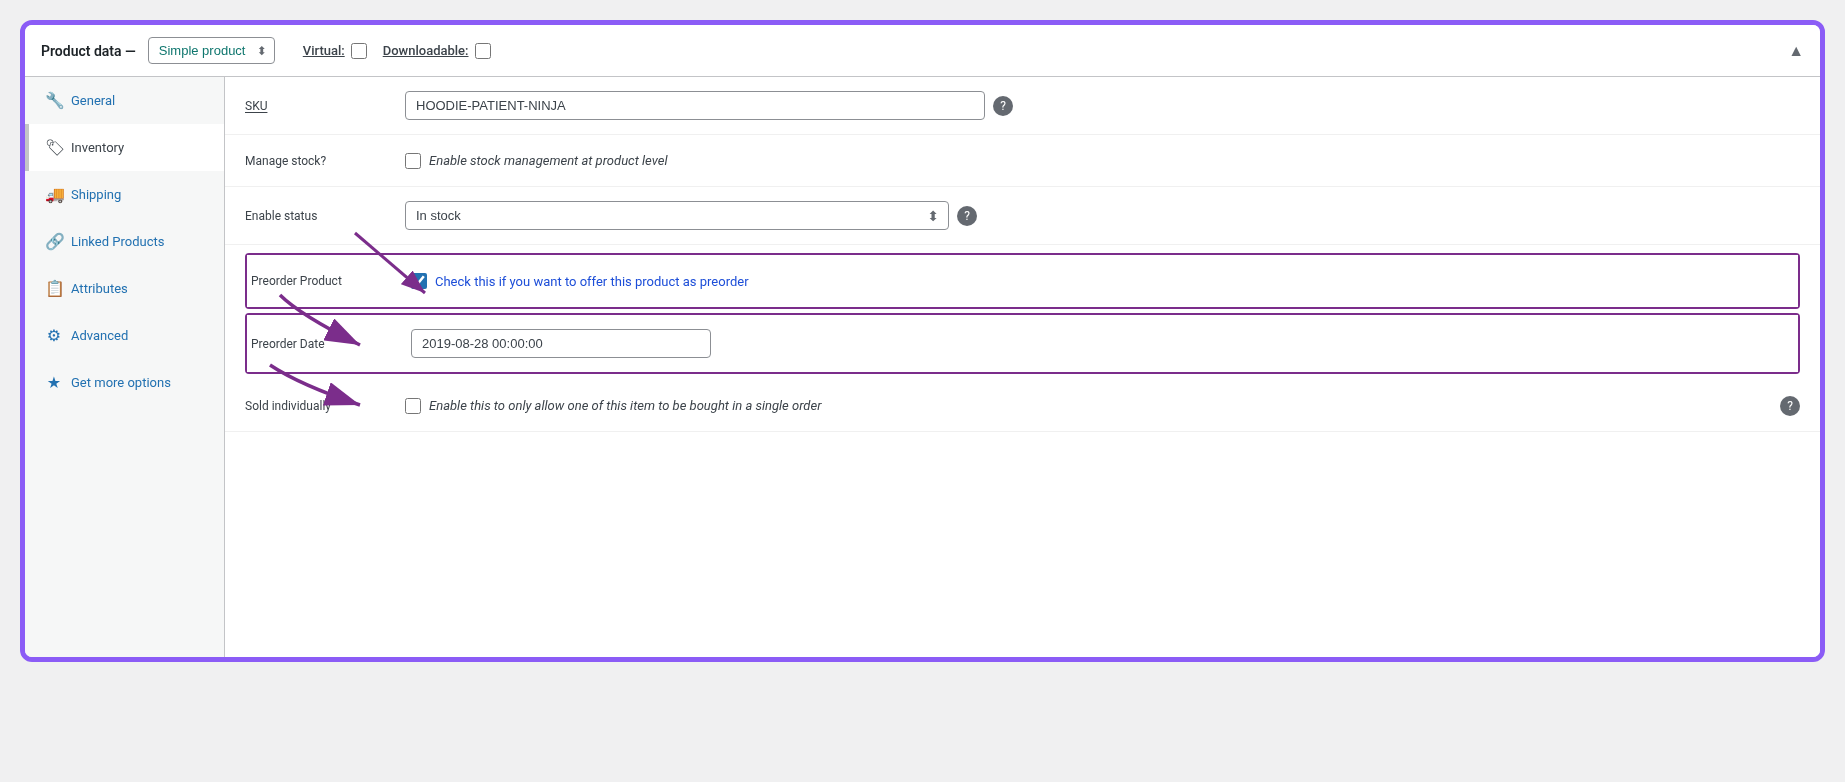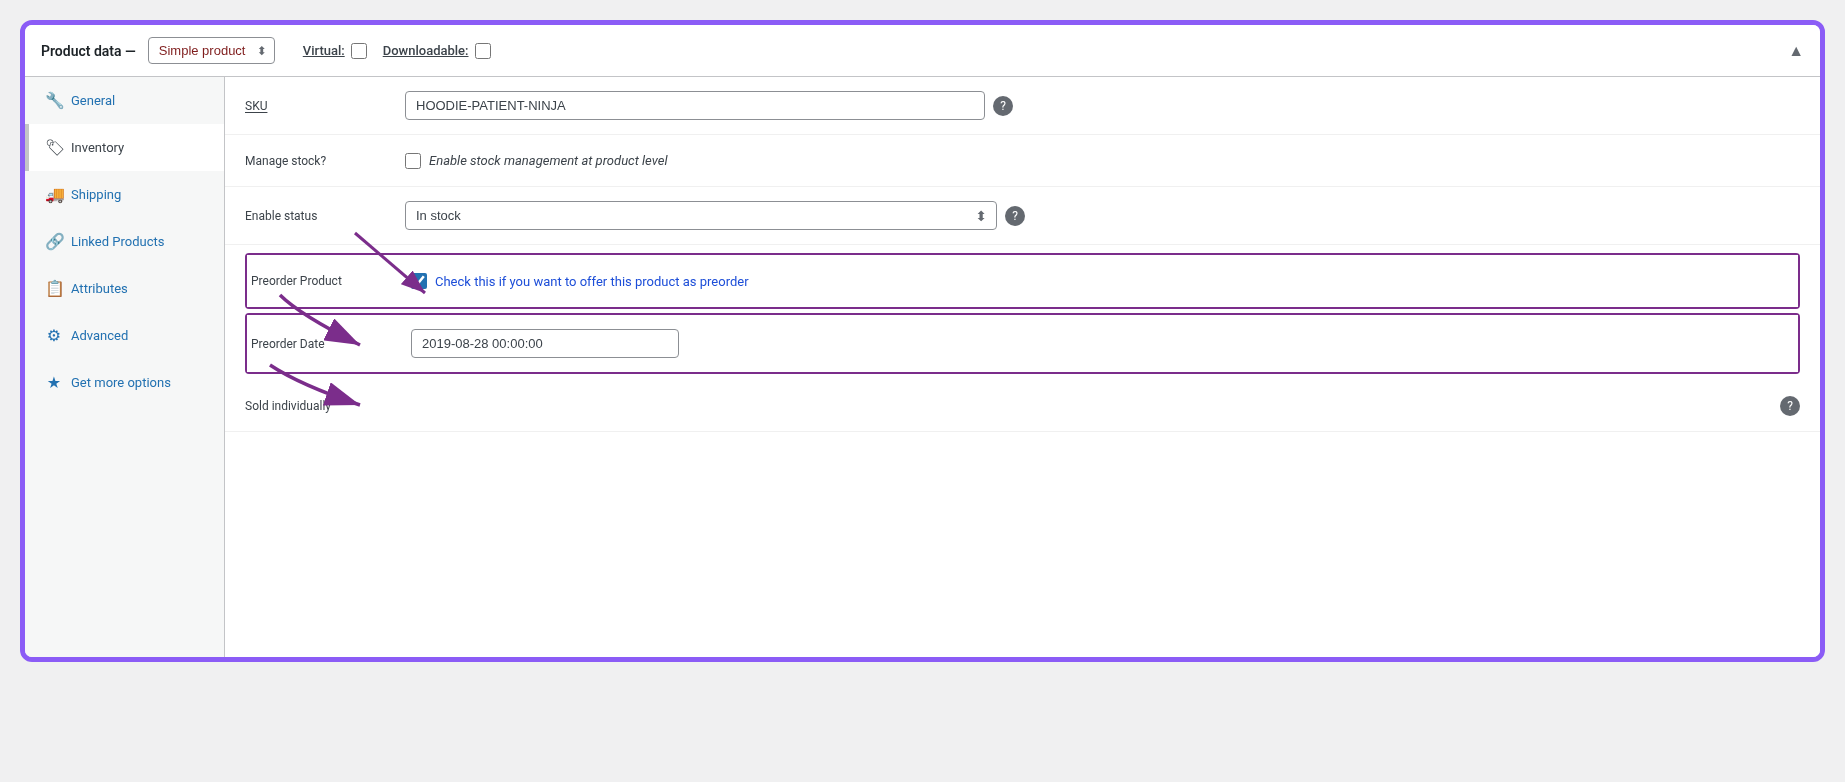--- a/index.html
+++ b/index.html
@@ -40,21 +40,21 @@
       display: inline-flex;
       align-items: center;
     }
 
     .select-wrapper select {
       border: 1px solid #8c8f94;
       border-radius: 4px;
       padding: 5px 28px 5px 10px;
       background: #fff;
       font-size: 13px;
-      color: #7f1d1d;
+      color: #0f766e;
       cursor: pointer;
       appearance: none;
       outline: none;
     }
 
     .select-arrow {
       position: absolute;
       right: 8px;
       pointer-events: none;
       color: #646970;
@@ -179,21 +179,21 @@
       font-size: 13px;
     }
 
     .stock-select-wrapper {
       position: relative;
       display: inline-flex;
       align-items: center;
     }
 
     .stock-select {
-      width: 592px;
+      width: 544px;
       padding: 6px 20px 6px 10px;
       border: 1px solid #8c8f94;
       border-radius: 4px;
       font-size: 13px;
       color: #3c434a;
       appearance: none;
       outline: none;
       background: #fff;
       cursor: pointer;
     }
@@ -228,21 +228,21 @@
       background: #fff;
     }
 
     .sold-individually-text {
       font-style: italic;
       color: #3c434a;
       font-size: 13px;
     }
 
     .preorder-date-input {
-      width: 268px;
+      width: 300px;
       padding: 6px 10px;
       border: 1px solid #8c8f94;
       border-radius: 4px;
       font-size: 13px;
       color: #3c434a;
       outline: none;
     }
 
     .checkbox-blue {
       accent-color: #2271b1;
@@ -374,20 +374,24 @@
         <div class="preorder-row">
           <div class="field-label">Preorder Date</div>
           <div class="field-value">
             <input type="text" class="preorder-date-input" value="2019-08-28 00:00:00" style="">
           </div>
         </div>
       </div>
 
       <div class="field-row" style="position:relative;">
         <div class="field-label">Sold individually</div>
+        <div class="field-value">
+          <input type="checkbox" class="checkbox-blue" style="">
+          <span class="sold-individually-text">Enable this to only allow one of this item to be bought in a single order</span>
+        </div>
         <span class="help-icon" style="position:absolute; right:20px;">?</span>
       </div>
 
     </div>
   </div>
 </div>
 
 <div style="position:fixed; left:220px; top:285px; pointer-events:none; z-index:100;">
   <svg width="280" height="200">
     <defs>

